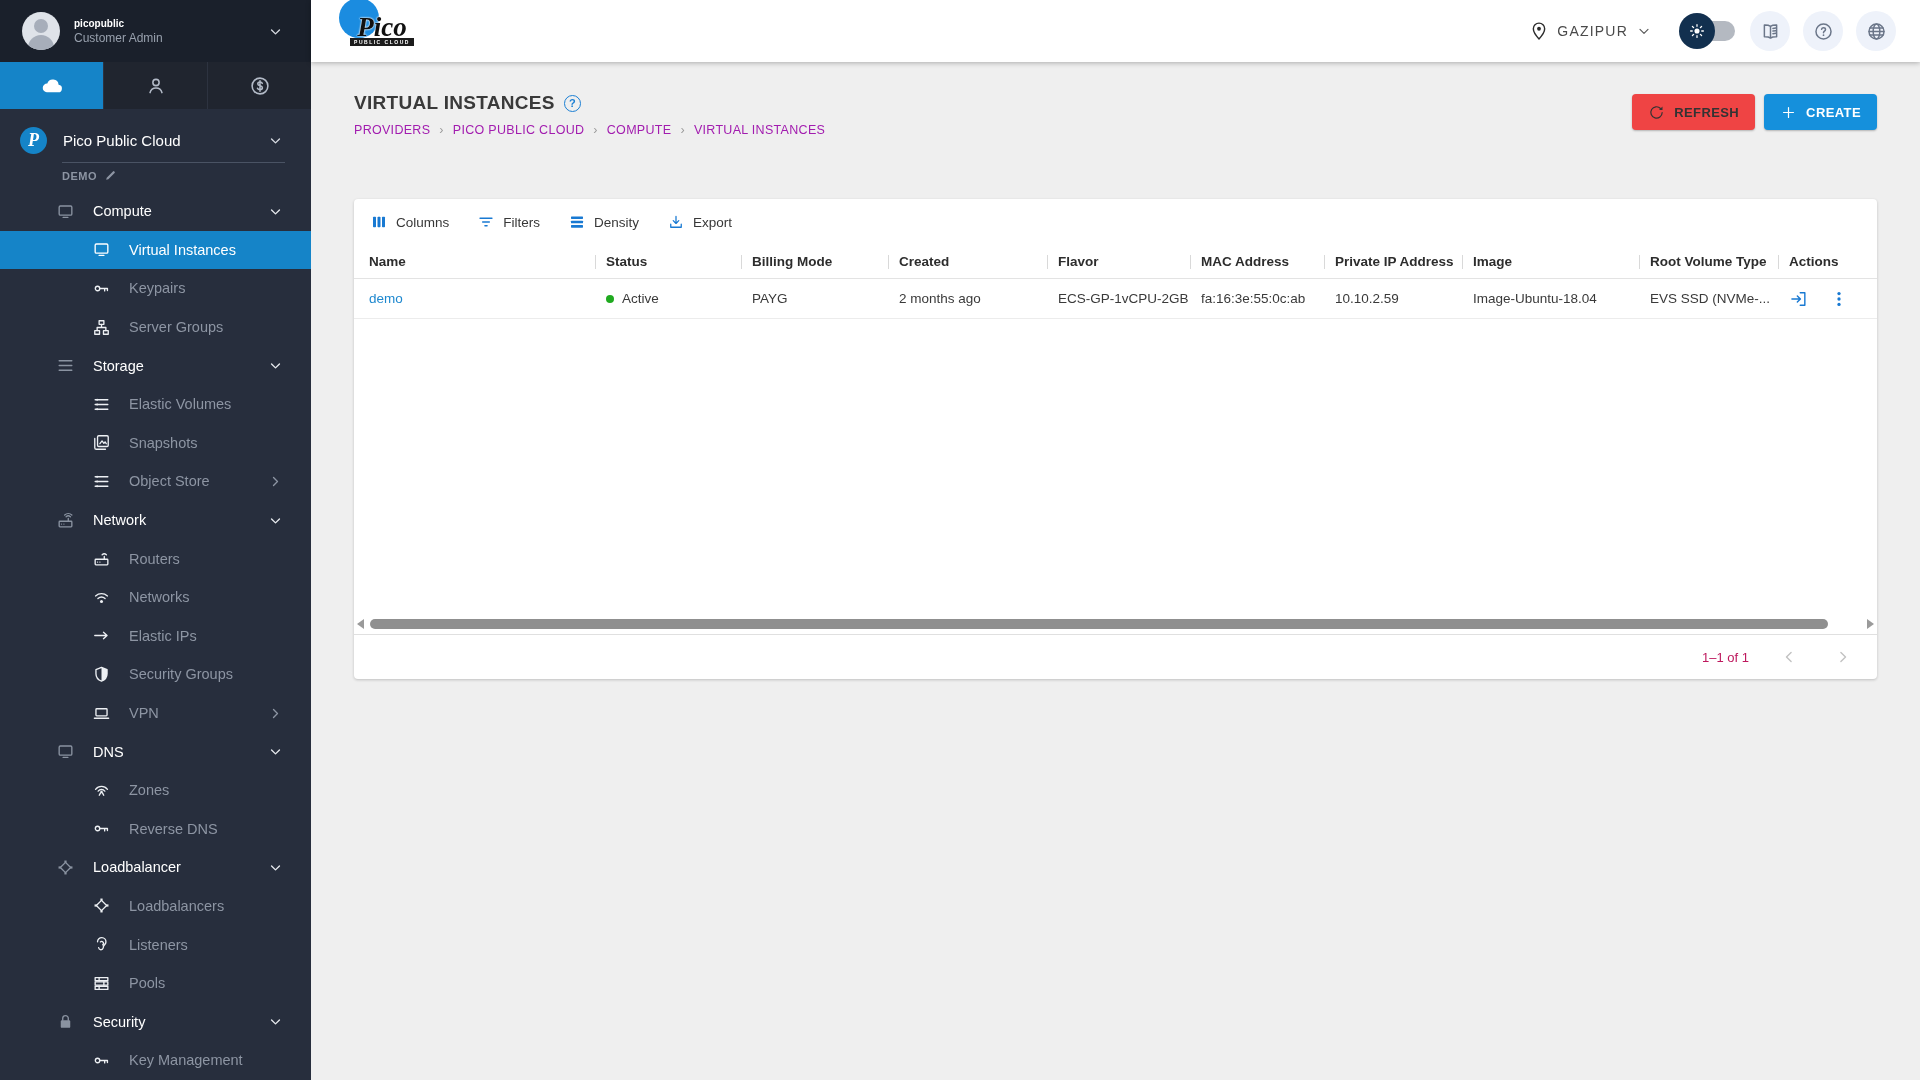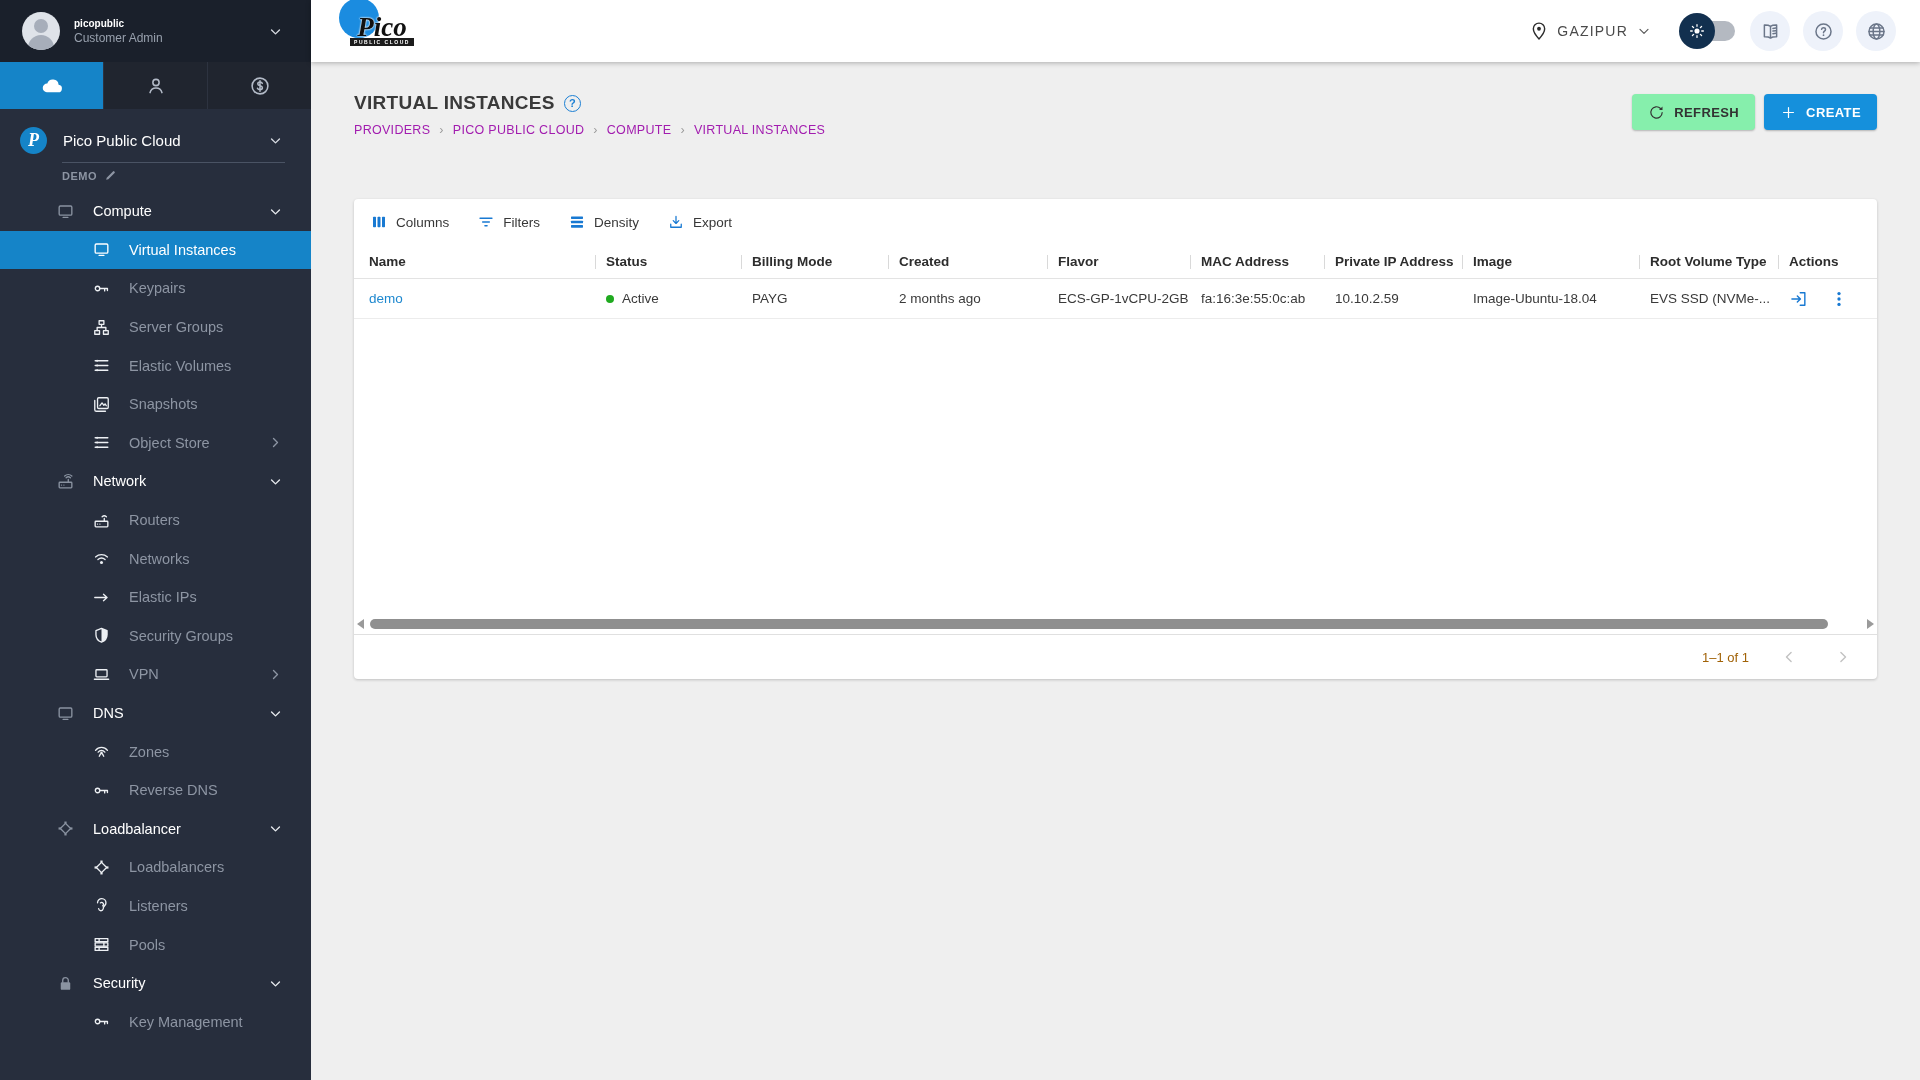--- a/index.html
+++ b/index.html
@@ -72,21 +72,21 @@
   .page-title{font-size:19px;font-weight:bold;color:#3a3a3a;letter-spacing:.3px}
   .title-help{width:17px;height:17px;border-radius:50%;border:1.5px solid #1b7fd4;color:#1b7fd4;font-size:11px;font-weight:bold;
         display:flex;align-items:center;justify-content:center;cursor:pointer}
   .breadcrumb{display:flex;align-items:center;gap:9px;margin-top:9px}
   .crumb{font-size:12.5px;color:#a21caf;letter-spacing:.3px;cursor:pointer}
   .crumb:not(:last-child)::after{content:"›";color:#9a9a9a;margin-left:9px}
   .ph-btns{display:flex;gap:9px;margin-top:2px}
   .btn{height:36px;border:none;border-radius:4px;display:flex;align-items:center;gap:9px;padding:0 16px;cursor:pointer;
        font-family:"Liberation Sans",sans-serif;font-size:13px;font-weight:bold;letter-spacing:.4px;
        box-shadow:0 1px 2px rgba(0,0,0,.25)}
-  .btn-refresh{background:#86efac;color:#333}
+  .btn-refresh{background:#ef4444;color:#333}
   .btn-create{background:#1590dc;color:#fff}
   .btn .ic{width:17px;height:17px}
 
   
   .card{margin-top:62px;background:#fff;border-radius:4px;box-shadow:0 1px 3px rgba(0,0,0,.2);height:480px;
         display:flex;flex-direction:column;overflow:hidden}
   .tbl-toolbar{height:46px;display:flex;align-items:center;gap:28px;padding:0 16px;flex:none}
   .tool-item{display:flex;align-items:center;gap:8px;cursor:pointer}
   .tool-item .ic{color:#1879d2;width:18px;height:18px}
   .tool-item .tlabel{font-size:13.5px;color:#383838}
@@ -105,21 +105,21 @@
   .actions-wrap .ic{cursor:pointer}
   .tbl-spacer{flex:1}
   .hscroll{height:20px;display:flex;align-items:center;gap:4px;padding:0 3px;flex:none}
   .sarrow{width:0;height:0;border-top:5px solid transparent;border-bottom:5px solid transparent;cursor:pointer}
   .sarrow.left{border-right:7px solid #9a9a9a}
   .sarrow.right{border-left:7px solid #9a9a9a}
   .strack{flex:1;height:12px;position:relative}
   .sthumb{position:absolute;left:2px;top:1px;height:10px;width:97.5%;background:#8f8f8f;border-radius:5px;cursor:grab}
   .tbl-footer{height:45px;border-top:1px solid #e0e0e0;display:flex;align-items:center;justify-content:flex-end;
         padding-right:14px;gap:30px;flex:none}
-  .pag-text{font-size:13px;color:#a16207}
+  .pag-text{font-size:13px;color:#be185d}
   .pag-chev{color:#c2c2c2;cursor:default;display:flex;gap:34px;margin-right:10px}
 </style>
 </head>
 <body>
 
 <div class="sidebar">
   <div class="sb-header">
     <div class="avatar"></div>
     <div class="sb-user">
       <div class="uname">picopublic</div>
@@ -215,20 +215,33 @@
         <svg class="ic" viewBox="0 0 24 24">
             <rect data-s="" x="9" y="3.5" width="6" height="4.5"></rect>
             <rect data-s="" x="3.5" y="16" width="6" height="4.5"></rect>
             <rect data-s="" x="14.5" y="16" width="6" height="4.5"></rect>
             <path data-s="" d="M12 8v4M6.5 16v-4h11v4"></path>
           </svg>
         </span>
       <span class="lbl">Server Groups</span>
     </div>
 
+    <div class="nav-row section">
+      <span class="nicon">
+        <svg class="ic" viewBox="0 0 24 24">
+            <path data-s="" d="M4 6h16M4 12h16M4 18h16" stroke-width="2.4"></path>
+          </svg>
+        </span>
+      <span class="lbl">Storage</span>
+      <span class="chev">
+        <svg class="ic" viewBox="0 0 24 24">
+            <path data-s="" d="M7 10l5 5 5-5"></path>
+          </svg>
+        </span>
+    </div>
     <div class="nav-row child">
       <span class="nicon">
         <svg class="ic" viewBox="0 0 24 24">
             <path data-s="" d="M4 6h16M4 12h16M4 18h16" stroke-width="2.6"></path>
             <circle data-f="" cx="6.5" cy="6" r="1.2"></circle>
             <circle data-f="" cx="6.5" cy="12" r="1.2"></circle>
             <circle data-f="" cx="6.5" cy="18" r="1.2"></circle>
           </svg>
         </span>
       <span class="lbl">Elastic Volumes</span>

